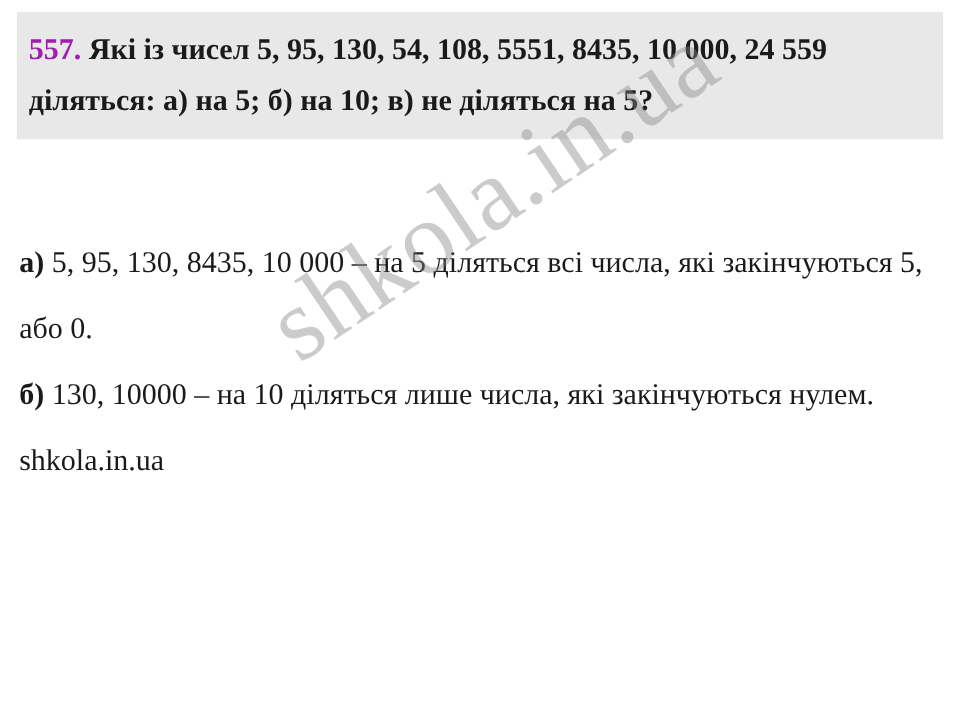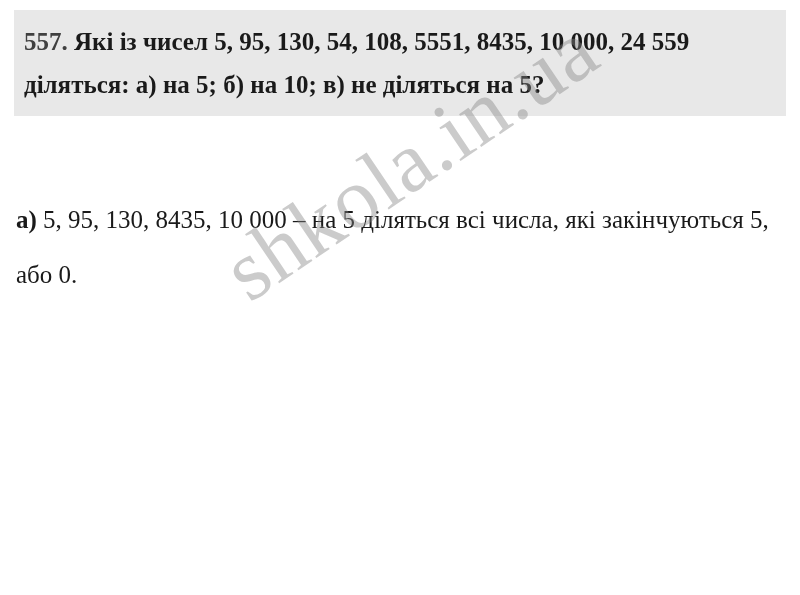--- a/index.html
+++ b/index.html
@@ -30,21 +30,21 @@
   }
   .task-text {
     font-family: "Liberation Serif", serif;
     font-weight: bold;
     font-size: 25px;
     line-height: 43px;
     color: #1a1a1a;
     margin: 0;
   }
   .task-number {
-    color: #404040;
+    color: #a21caf;
     font-weight: bold;
   }
   .answers {
     position: absolute;
     left: 16px;
     top: 192px;
     width: 768px;
   }
   .answer-line {
     font-family: "Liberation Serif", serif;
@@ -84,19 +84,20 @@
 <body>
 
 <div class="page">
 
   <div class="task-block">
     <p class="task-text"><span class="task-number">557.</span> <span>Які із чисел 5, 95, 130, 54, 108, 5551, 8435, 10 000, 24 559 діляться: а) на 5; б) на 10; в) не діляться на 5?</span></p>
   </div>
 
   <div class="answers">
     <p class="answer-line para"><span class="answer-label">а)</span><span> 5, 95, 130, 8435, 10 000 – на 5 діляться всі числа, які закінчуються 5, або 0.</span></p>
+    <p class="answer-line para"><span class="answer-label">б)</span><span> 130, 10000 – на 10 діляться лише числа, які закінчуються нулем. shkola.in.ua</span></p>
   </div>
 
   <div class="watermark">
     <div class="watermark-text">shkola.in.ua</div>
   </div>
 
 </div>
 
 </body></html>

